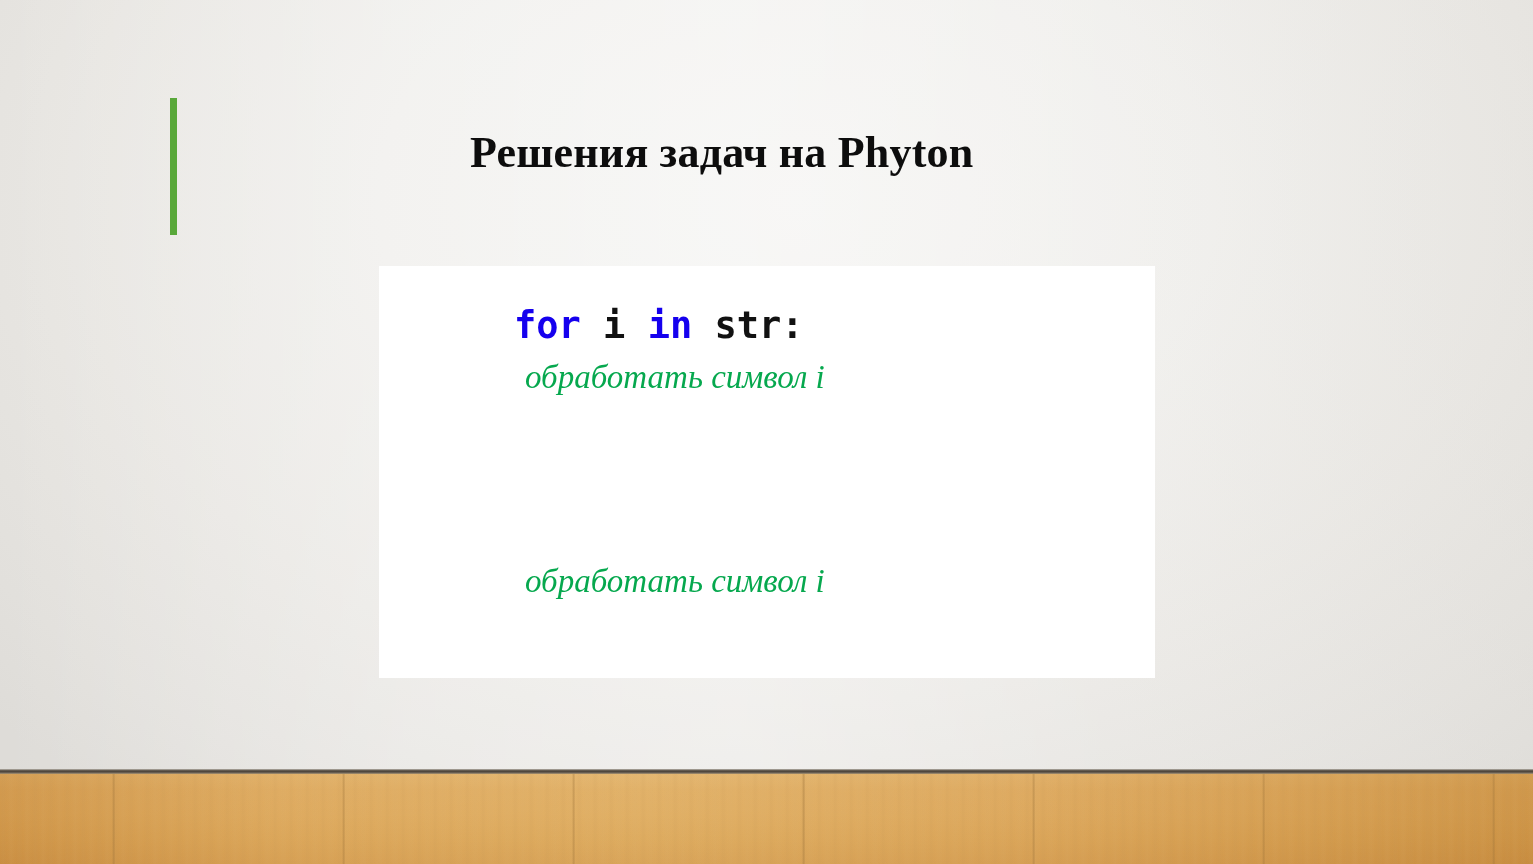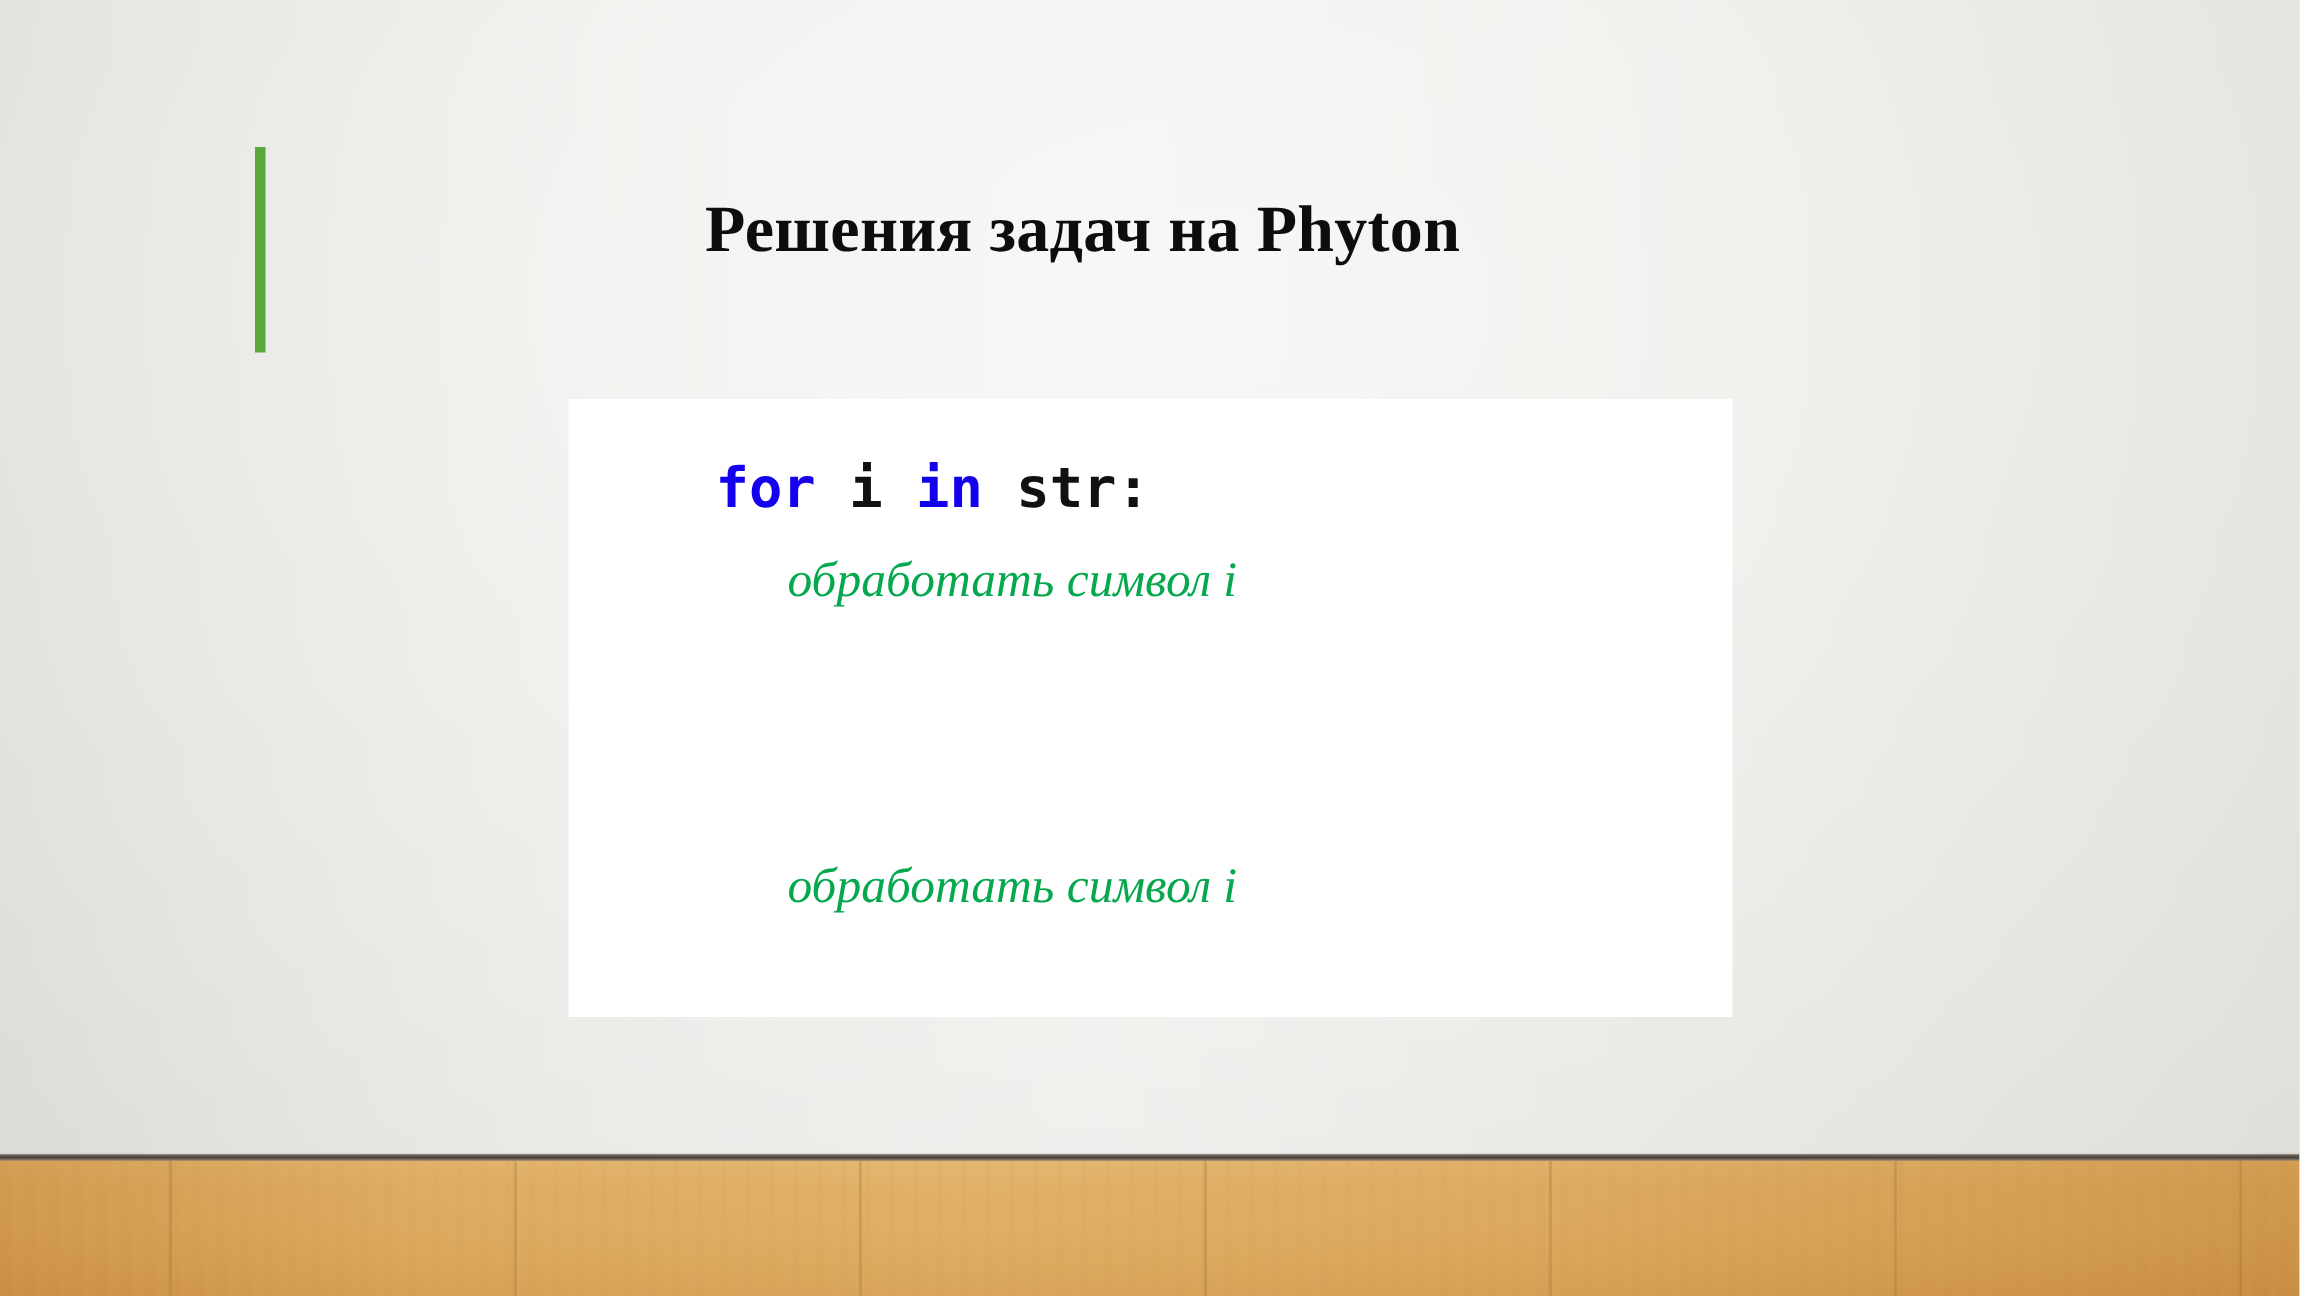--- a/index.html
+++ b/index.html
@@ -158,35 +158,36 @@
   .code-block.block-1 { top: 37px; }
   .code-block.block-2 { top: 287px; }
 
   .code-line {
     font-family: "DejaVu Sans Mono", "Liberation Mono", monospace;
     font-weight: bold;
     font-size: 37px;
     line-height: 46px;
     color: #111111;
     white-space: pre;
+    margin-left: 37px;
   }
 
   .code-line .kw   { color: #1500ee; }
   .code-line .fn   { color: #2d93bb; }
   .code-line .pl   { color: #111111; }
 
   .pseudo-line {
     font-family: "Liberation Serif", "DejaVu Serif", serif;
     font-style: italic;
     font-size: 33px;
     line-height: 44px;
     color: #06a84e;
     white-space: pre;
     padding-left: 48px;
-    margin-top: 16px;
+    margin-top: 6px;
   }
 </style>
 </head>
 <body>
 
 <div class="slide">
 
   <div class="wall"></div>
   <div class="baseboard"></div>
   <div class="floor"></div>

